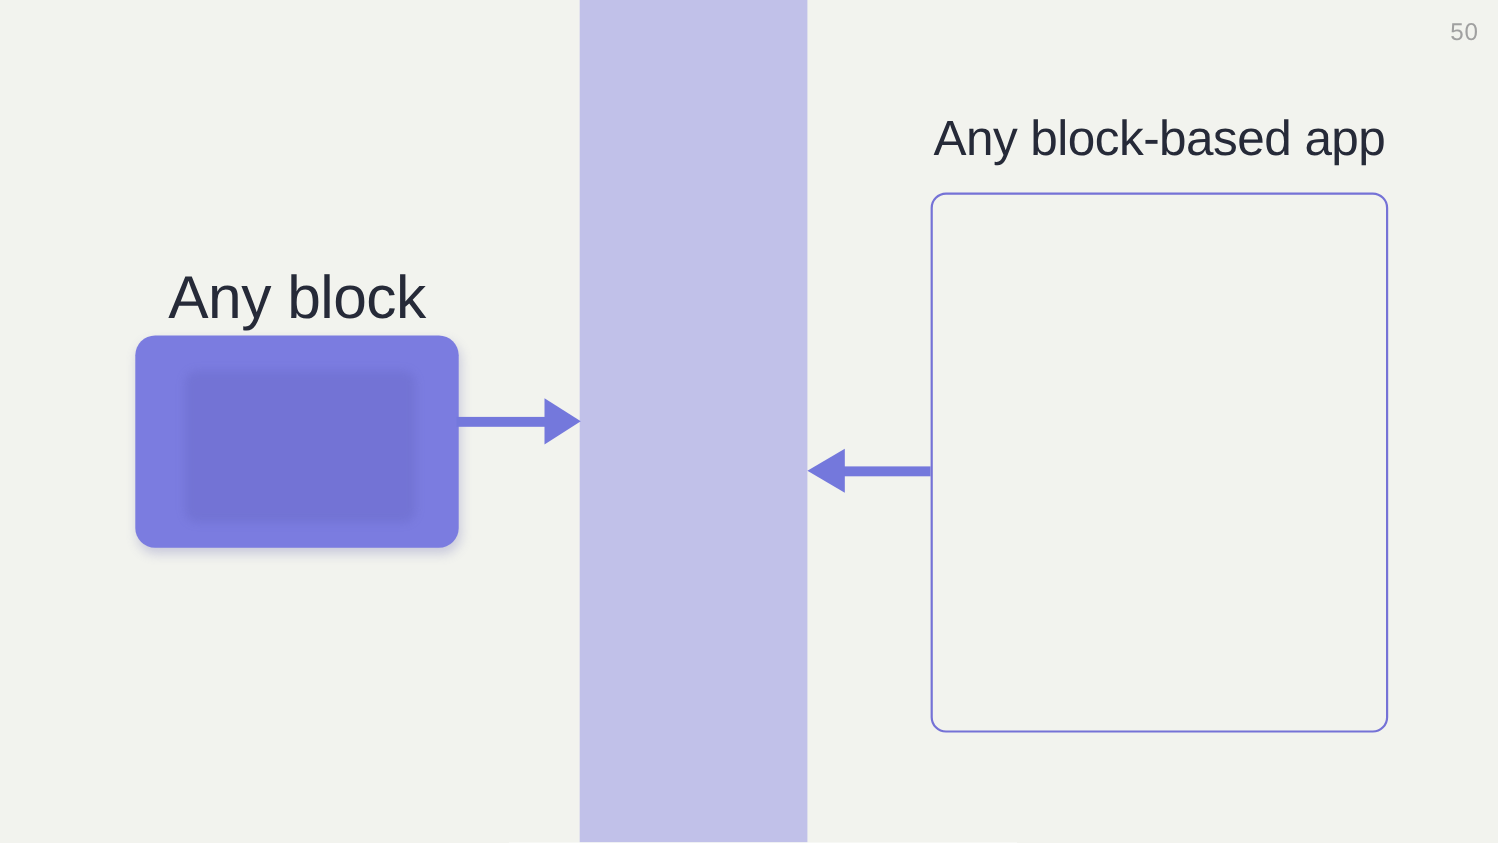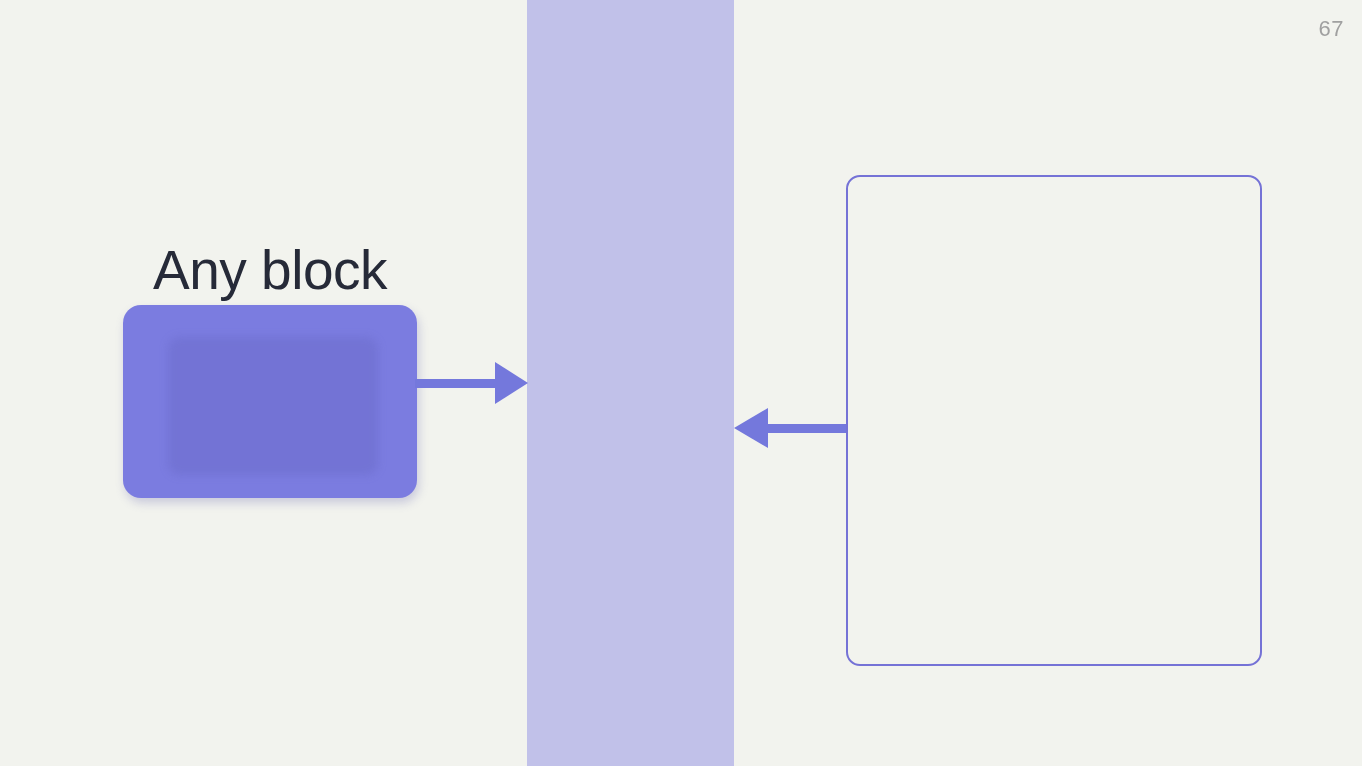--- a/index.html
+++ b/index.html
@@ -96,35 +96,36 @@
     border: 2.5px solid #7572d6;
     border-radius: 14px;
     background: transparent;
   }
 </style>
 </head>
 <body>
 
 <div class="slide">
 
-  <div class="page-number">67</div>
+  <div class="page-number">50</div>
 
   <div class="center-band"></div>
 
   <div class="left-title">Any block</div>
 
   <div class="left-block">
     <div class="left-block-inner"></div>
   </div>
 
   <div class="arrow arrow-right">
     <div class="shaft"></div>
     <div class="head"></div>
   </div>
 
+  <div class="right-title">Any block-based app</div>
 
   <div class="right-rect"></div>
 
   <div class="arrow arrow-left">
     <div class="shaft"></div>
     <div class="head"></div>
   </div>
 
 </div>
 

